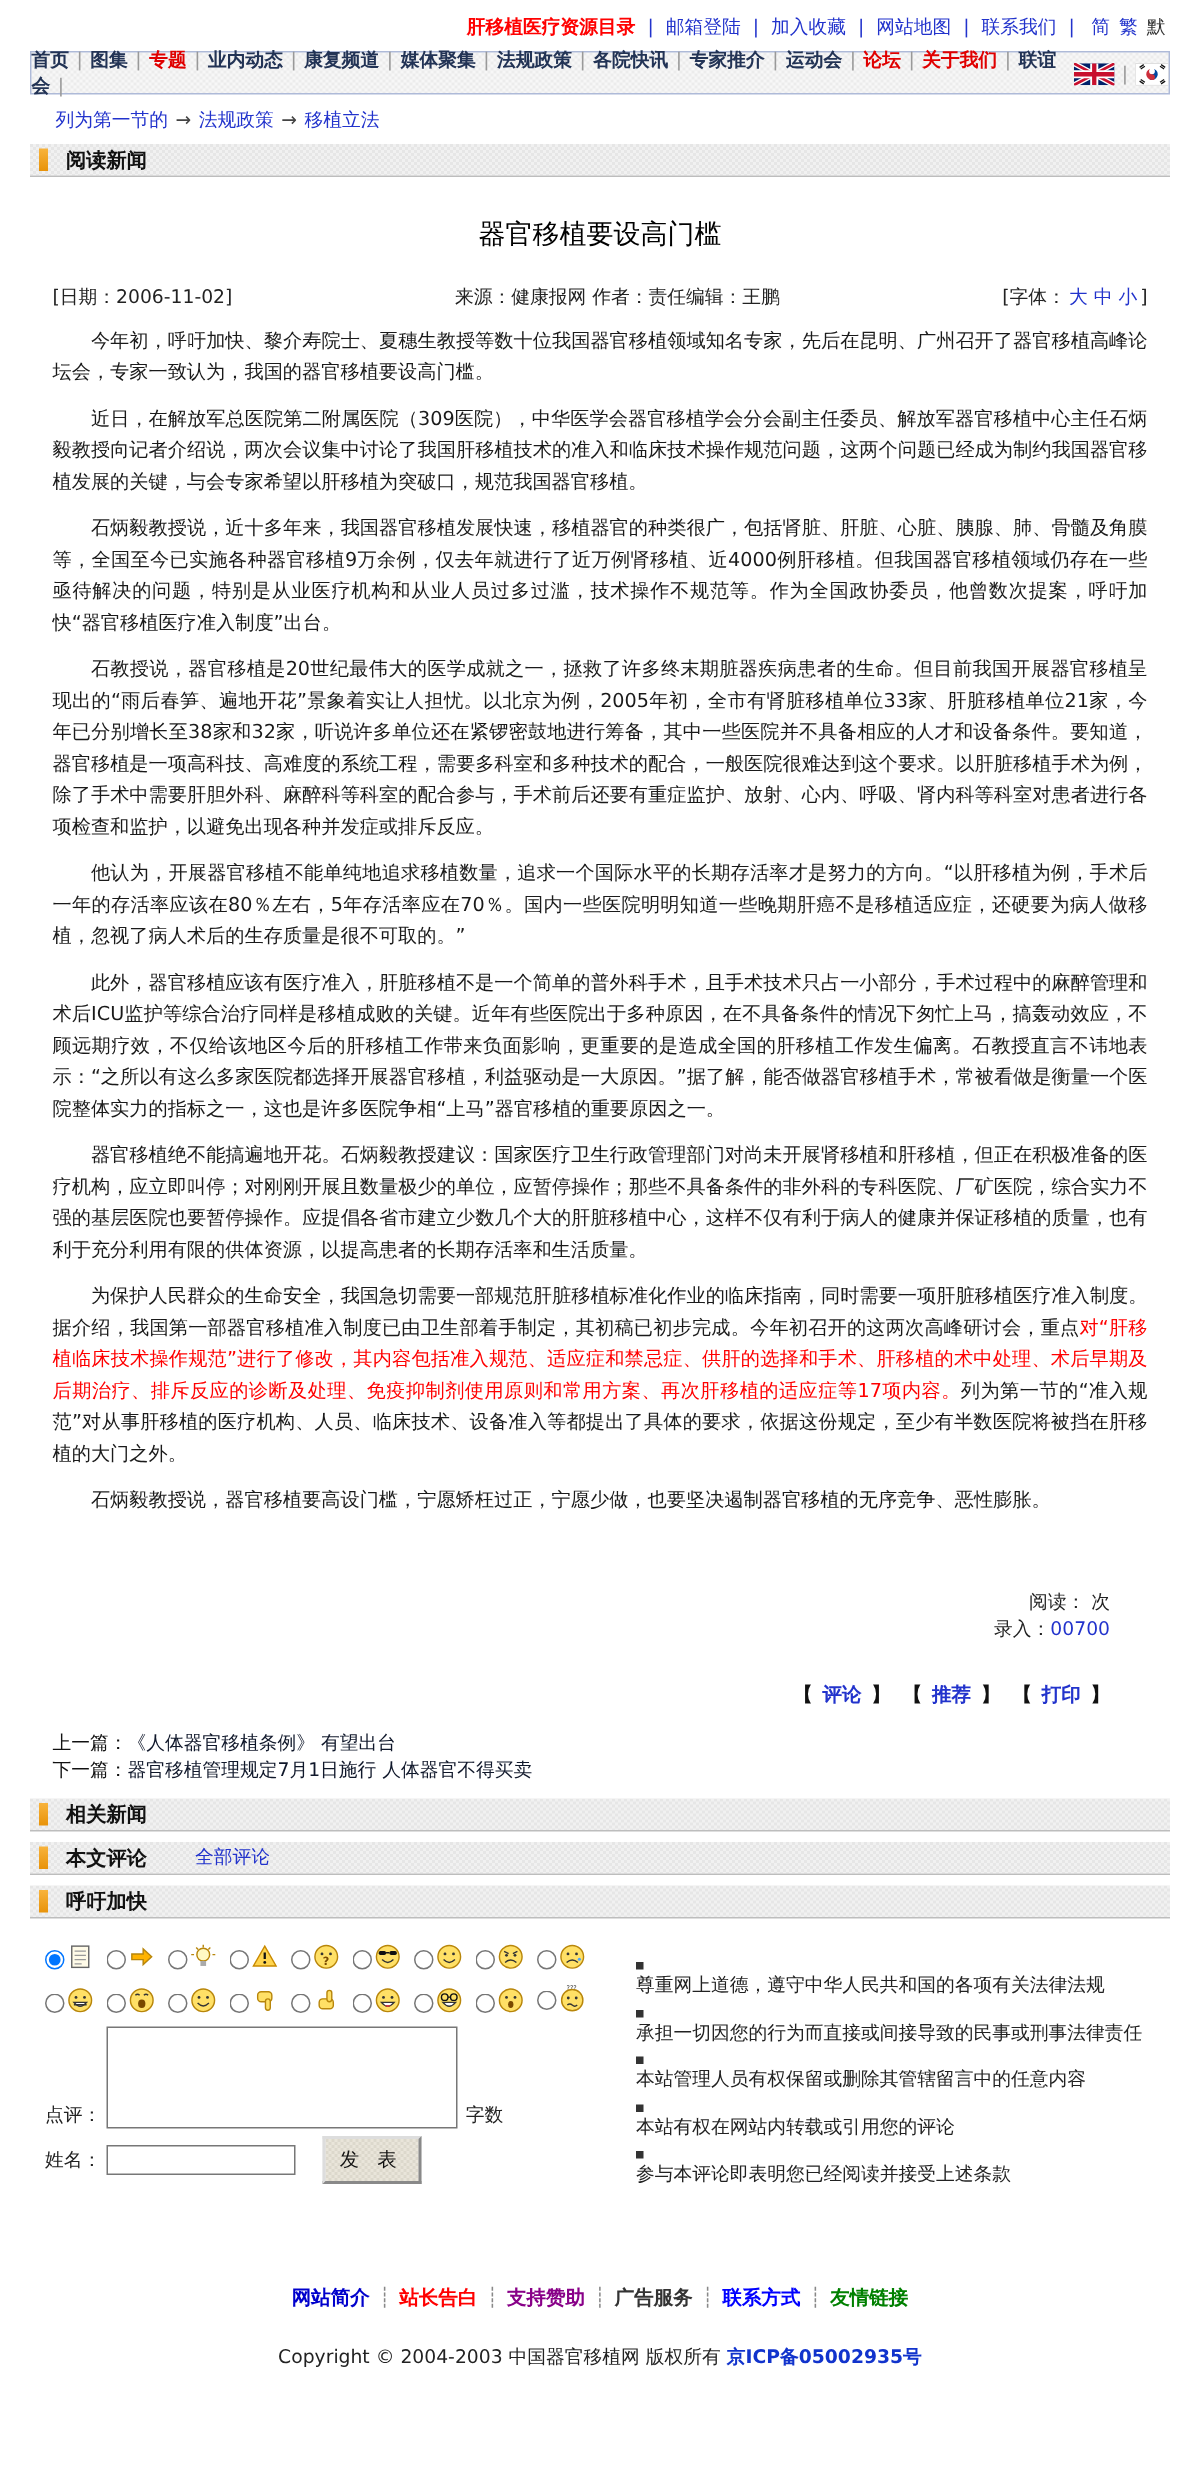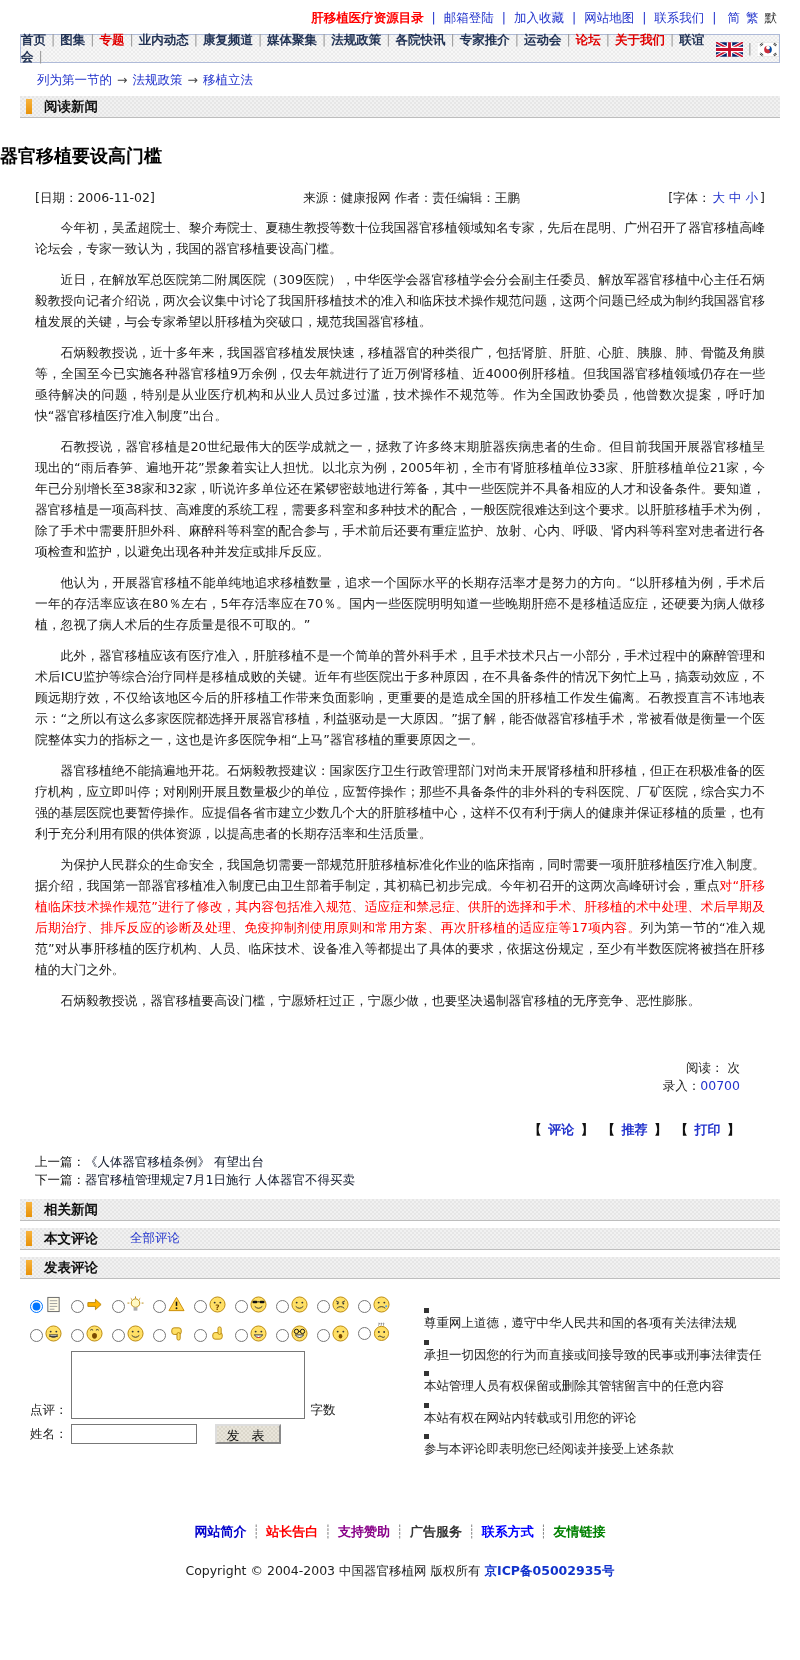--- a/index.html
+++ b/index.html
@@ -33,21 +33,21 @@
   
   .section-bar{
     margin:7px 20px 0 20px;height:21px;display:flex;align-items:center;
     background-image:repeating-conic-gradient(#f1f1f1 0% 25%, #e6e6e6 0% 50%);
     background-size:4px 4px;border-bottom:1px solid #bdbdbd;
   }
   .orange-bar{width:6px;height:15px;background:linear-gradient(#f8b33c,#e8930a);margin:0 12px 0 6px;}
   .section-title{font-weight:bold;color:#111;font-size:13.5px;}
   .all-comments{color:#2233cc;margin-left:32px;font-weight:normal;font-size:12.5px;}
   
-  .article-title{font-size:18px;font-weight:bold;text-align:left;margin:26px 0 0 0;color:#000;}
+  .article-title{font-size:18px;font-weight:normal;text-align:center;margin:26px 0 0 0;color:#000;}
   .meta{display:flex;justify-content:space-between;margin:22px 35px 0 35px;font-size:12.5px;color:#222;}
   .meta .fc a{color:#2233cc;margin:0 2px;}
   .article-body{margin:10px 35px 0 35px;}
   .article-body p{
     text-indent:2em;line-height:21px;margin:10px 0 10px 0;text-align:justify;
     font-size:12.8px;color:#1a1a1a;
   }
   .article-body .red{color:#f00;}
   .read-block{margin:48px 60px 0 0;text-align:right;line-height:18px;font-size:12.5px;}
   .read-block a{color:#2233cc;}
@@ -62,21 +62,21 @@
   .emo-row{display:flex;align-items:flex-end;margin-top:7px;height:22px;}
   .emo-cell{display:flex;align-items:center;width:41px;}
   .emo-cell input{margin:0 2px 0 0;width:13px;height:13px;}
   .review-row{display:flex;align-items:flex-end;margin-top:6px;}
   .form-label{font-size:12.5px;color:#222;margin-right:3px;white-space:nowrap;}
   .review-row textarea{width:228px;height:62px;border:1px solid #777;resize:none;font-family:inherit;}
   .wordcount{font-size:12.5px;margin-left:6px;}
   .name-row{display:flex;align-items:center;margin-top:5px;}
   .name-row input{width:120px;height:16px;border:1px solid #777;margin-right:18px;}
   .submit-btn{
-    width:66px;height:20px;border:2px outset #ddd;color:#111;
+    width:66px;height:32px;border:2px outset #ddd;color:#111;
     background-image:repeating-conic-gradient(#e9e5da 0% 25%, #dcd8cc 0% 50%);background-size:4px 4px;
     font-size:13px;letter-spacing:4px;font-family:inherit;cursor:pointer;
   }
   .rules{margin:14px 0 0 24px;}
   .rule-item{display:flex;align-items:flex-start;line-height:19.5px;font-size:12.5px;color:#222;flex-direction:column;}
   .rule-sq{width:5px;height:5px;background:#333;margin:7px 8px 0 0;flex:none;}
   
   .footer-links{text-align:center;margin-top:64px;font-size:13px;font-weight:bold;}
   .fsep{color:#888;font-weight:normal;margin:0 6px;}
   .copyright{text-align:center;margin-top:22px;font-size:12.5px;color:#222;}
@@ -118,21 +118,21 @@
 
   <h1 class="article-title">器官移植要设高门槛</h1>
 
   <div class="meta">
     <span>[日期：2006-11-02]</span>
     <span>来源：健康报网  作者：责任编辑：王鹏</span>
     <span class="fc" id="font-control"><span>[字体：</span><a>大</a><a>中</a><a>小</a><span>]</span></span>
   </div>
 
   <div class="article-body" id="article-body">
-      <p><span>今年初，吴孟超院士、黎介寿院士、夏穗生教授等数十位我国器官移植领域知名专家，先后在昆明、广州召开了器官移植高峰论坛会，专家一致认为，我国的器官移植要设高门槛。</span></p>
+      <p><span>今年初，呼吁加快、黎介寿院士、夏穗生教授等数十位我国器官移植领域知名专家，先后在昆明、广州召开了器官移植高峰论坛会，专家一致认为，我国的器官移植要设高门槛。</span></p>
       <p><span>近日，在解放军总医院第二附属医院（309医院），中华医学会器官移植学会分会副主任委员、解放军器官移植中心主任石炳毅教授向记者介绍说，两次会议集中讨论了我国肝移植技术的准入和临床技术操作规范问题，这两个问题已经成为制约我国器官移植发展的关键，与会专家希望以肝移植为突破口，规范我国器官移植。</span></p>
       <p><span>石炳毅教授说，近十多年来，我国器官移植发展快速，移植器官的种类很广，包括肾脏、肝脏、心脏、胰腺、肺、骨髓及角膜等，全国至今已实施各种器官移植9万余例，仅去年就进行了近万例肾移植、近4000例肝移植。但我国器官移植领域仍存在一些亟待解决的问题，特别是从业医疗机构和从业人员过多过滥，技术操作不规范等。作为全国政协委员，他曾数次提案，呼吁加快“器官移植医疗准入制度”出台。</span></p>
       <p><span>石教授说，器官移植是20世纪最伟大的医学成就之一，拯救了许多终末期脏器疾病患者的生命。但目前我国开展器官移植呈现出的“雨后春笋、遍地开花”景象着实让人担忧。以北京为例，2005年初，全市有肾脏移植单位33家、肝脏移植单位21家，今年已分别增长至38家和32家，听说许多单位还在紧锣密鼓地进行筹备，其中一些医院并不具备相应的人才和设备条件。要知道，器官移植是一项高科技、高难度的系统工程，需要多科室和多种技术的配合，一般医院很难达到这个要求。以肝脏移植手术为例，除了手术中需要肝胆外科、麻醉科等科室的配合参与，手术前后还要有重症监护、放射、心内、呼吸、肾内科等科室对患者进行各项检查和监护，以避免出现各种并发症或排斥反应。</span></p>
       <p><span>他认为，开展器官移植不能单纯地追求移植数量，追求一个国际水平的长期存活率才是努力的方向。“以肝移植为例，手术后一年的存活率应该在80％左右，5年存活率应在70％。国内一些医院明明知道一些晚期肝癌不是移植适应症，还硬要为病人做移植，忽视了病人术后的生存质量是很不可取的。”</span></p>
       <p><span>此外，器官移植应该有医疗准入，肝脏移植不是一个简单的普外科手术，且手术技术只占一小部分，手术过程中的麻醉管理和术后ICU监护等综合治疗同样是移植成败的关键。近年有些医院出于多种原因，在不具备条件的情况下匆忙上马，搞轰动效应，不顾远期疗效，不仅给该地区今后的肝移植工作带来负面影响，更重要的是造成全国的肝移植工作发生偏离。石教授直言不讳地表示：“之所以有这么多家医院都选择开展器官移植，利益驱动是一大原因。”据了解，能否做器官移植手术，常被看做是衡量一个医院整体实力的指标之一，这也是许多医院争相“上马”器官移植的重要原因之一。</span></p>
       <p><span>器官移植绝不能搞遍地开花。石炳毅教授建议：国家医疗卫生行政管理部门对尚未开展肾移植和肝移植，但正在积极准备的医疗机构，应立即叫停；对刚刚开展且数量极少的单位，应暂停操作；那些不具备条件的非外科的专科医院、厂矿医院，综合实力不强的基层医院也要暂停操作。应提倡各省市建立少数几个大的肝脏移植中心，这样不仅有利于病人的健康并保证移植的质量，也有利于充分利用有限的供体资源，以提高患者的长期存活率和生活质量。</span></p>
       <p><span>为保护人民群众的生命安全，我国急切需要一部规范肝脏移植标准化作业的临床指南，同时需要一项肝脏移植医疗准入制度。据介绍，我国第一部器官移植准入制度已由卫生部着手制定，其初稿已初步完成。今年初召开的这两次高峰研讨会，重点</span><span class="red">对“肝移植临床技术操作规范”进行了修改，其内容包括准入规范、适应症和禁忌症、供肝的选择和手术、肝移植的术中处理、术后早期及后期治疗、排斥反应的诊断及处理、免疫抑制剂使用原则和常用方案、再次肝移植的适应症等17项内容。</span><span>列为第一节的“准入规范”对从事肝移植的医疗机构、人员、临床技术、设备准入等都提出了具体的要求，依据这份规定，至少有半数医院将被挡在肝移植的大门之外。</span></p>
       <p><span>石炳毅教授说，器官移植要高设门槛，宁愿矫枉过正，宁愿少做，也要坚决遏制器官移植的无序竞争、恶性膨胀。</span></p>
     </div>
 
@@ -154,21 +154,21 @@
   </div>
 
   <div class="section-bar">
     <span class="orange-bar"></span>
     <span class="section-title">本文评论</span>
     <a class="all-comments">全部评论</a>
   </div>
 
   <div class="section-bar">
     <span class="orange-bar"></span>
-    <span class="section-title">发表评论</span>
+    <span class="section-title">呼吁加快</span>
   </div>
 
   <div class="comment-area">
     <div class="comment-left">
       <div class="emo-row" id="emo-row1">
           <span class="emo-cell">
             <input type="radio" name="emoticon" checked="" style="">
             <span class="emo"><svg width="17" height="17" viewBox="0 0 18 18">
                 <rect x="3" y="1.5" width="12" height="15" fill="#fffbe8" stroke="#666"></rect>
                 <path d="M5 5 h8 M5 8 h8 M5 11 h8 M5 14 h5" stroke="#999"></path>

